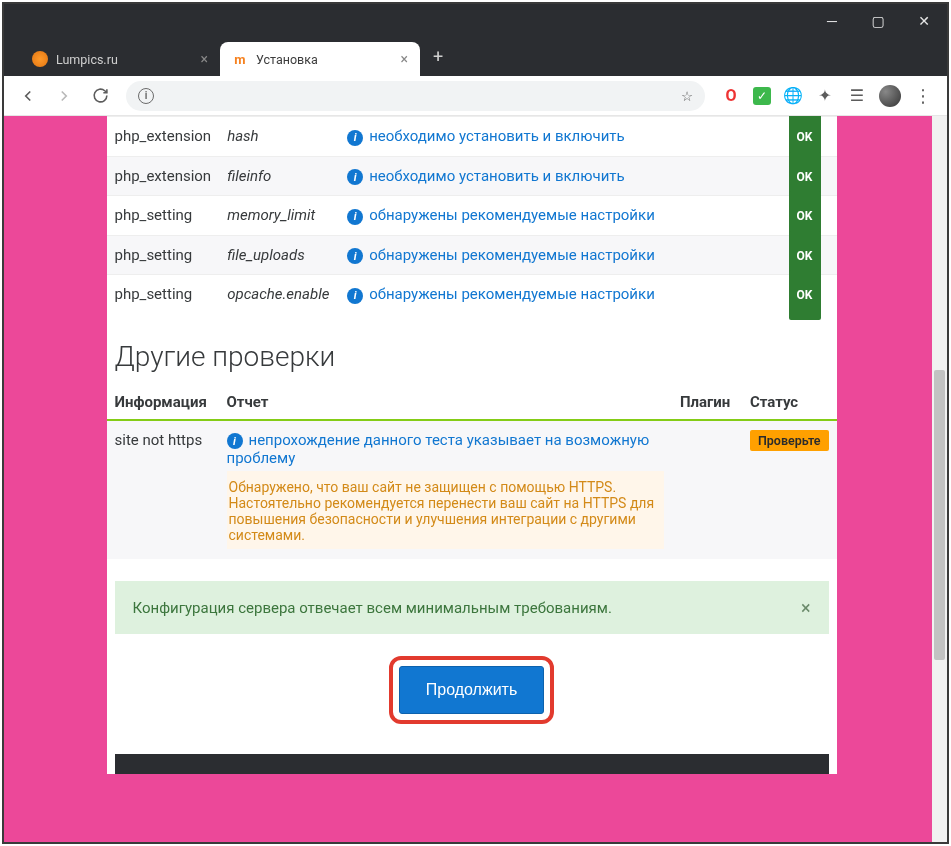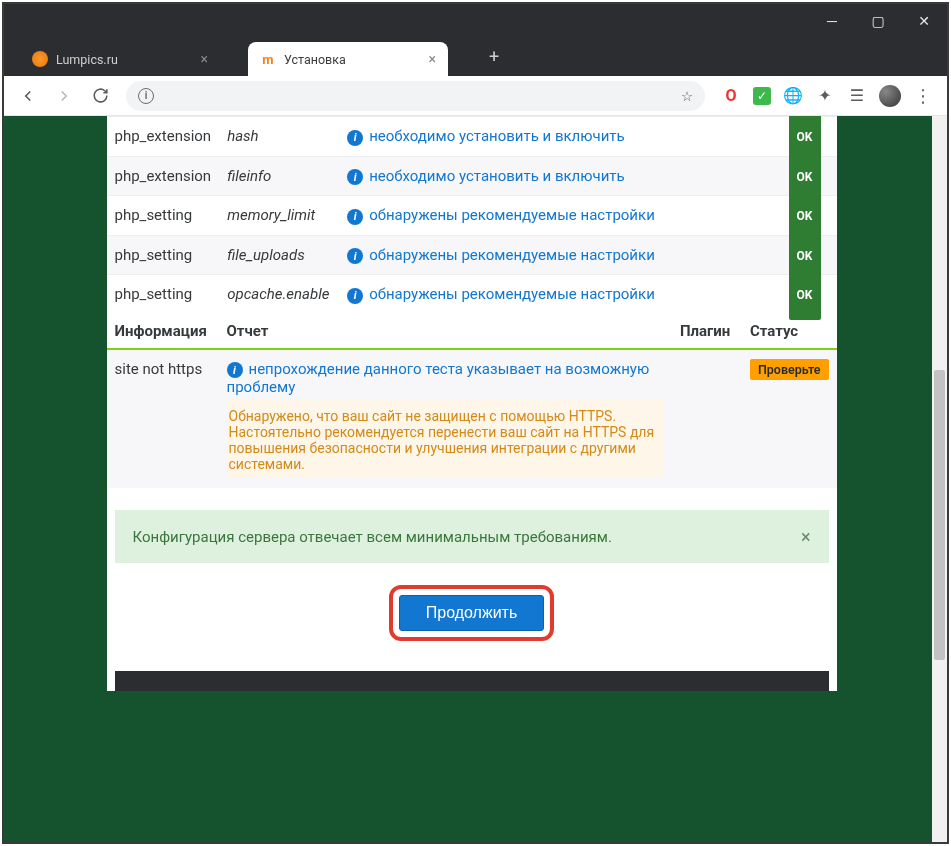--- a/index.html
+++ b/index.html
@@ -39,21 +39,20 @@
   display: flex;
   align-items: center;
   justify-content: center;
   color: #e6e6e6;
   font-size: 14px;
 }
 .tabs {
   display: flex;
   align-items: flex-start;
   padding-left: 8px;
-  gap: 28px;
 }
 .tab {
   display: flex;
   align-items: center;
   height: 34px;
   border-radius: 8px 8px 0 0;
   padding: 0 12px;
   gap: 8px;
   color: #cfcfcf;
   font-size: 12.5px;
@@ -119,21 +118,21 @@
 .ext-icon { width: 20px; height: 20px; display: flex; align-items: center; justify-content: center; font-size: 16px; }
 .ext-o { color: #e33; font-weight: bold; }
 .ext-check { background: #3db84c; color: #fff; border-radius: 3px; font-size: 12px; width:18px; height:18px; }
 .ext-globe { color: #1a73e8; }
 .ext-puzzle { color: #5c5c5c; }
 .ext-list { color: #5c5c5c; }
 .avatar { width: 22px; height: 22px; border-radius: 50%; background: radial-gradient(circle at 30% 30%, #888, #333); }
 .menu-dots { color: #5c5c5c; font-size: 18px; }
 .viewport {
   flex: 1;
-  background: #14532d;
+  background: #ec4899;
   overflow: hidden;
   position: relative;
 }
 .scrollbar-track {
   position: absolute; right: 0; top: 0; bottom: 0;
   width: 15px; background: #f1f1f1;
 }
 .scrollbar-thumb {
   position: absolute; right: 2px; width: 11px;
   background: #c2c2c2; border-radius: 2px;
@@ -208,21 +207,21 @@
   border: 4px solid #e23a2e;
   border-radius: 12px;
   padding: 6px;
   background: #fff;
 }
 .btn-continue {
   background: #1177d1;
   border: 1px solid #0d62ad;
   color: #fff;
   font-size: 16px;
-  padding: 8px 26px;
+  padding: 14px 26px;
   border-radius: 3px;
 }
 .footer-dark {
   height: 20px;
   background: #2b2d31;
   margin: 0 8px;
 }
 </style>
 </head>
 <body>
@@ -316,20 +315,21 @@
             </tr>
             <tr>
               <td class="col-name">php_setting</td>
               <td class="col-info">opcache.enable</td>
               <td class="col-report"><span class="info-ico">i</span><a href="#" class="report-link">обнаружены рекомендуемые настройки</a></td>
               <td class="col-status"><span class="badge-ok">OK</span></td>
             </tr>
           </tbody>
         </table>
 
+        <h2 class="section">Другие проверки</h2>
 
         <table class="tbl" style="border-collapse:collapse">
           <thead class="tbl2-head">
             <tr>
               <th>Информация</th>
               <th>Отчет</th>
               <th style="width:70px">Плагин</th>
               <th style="width:90px">Статус</th>
             </tr>
           </thead>

